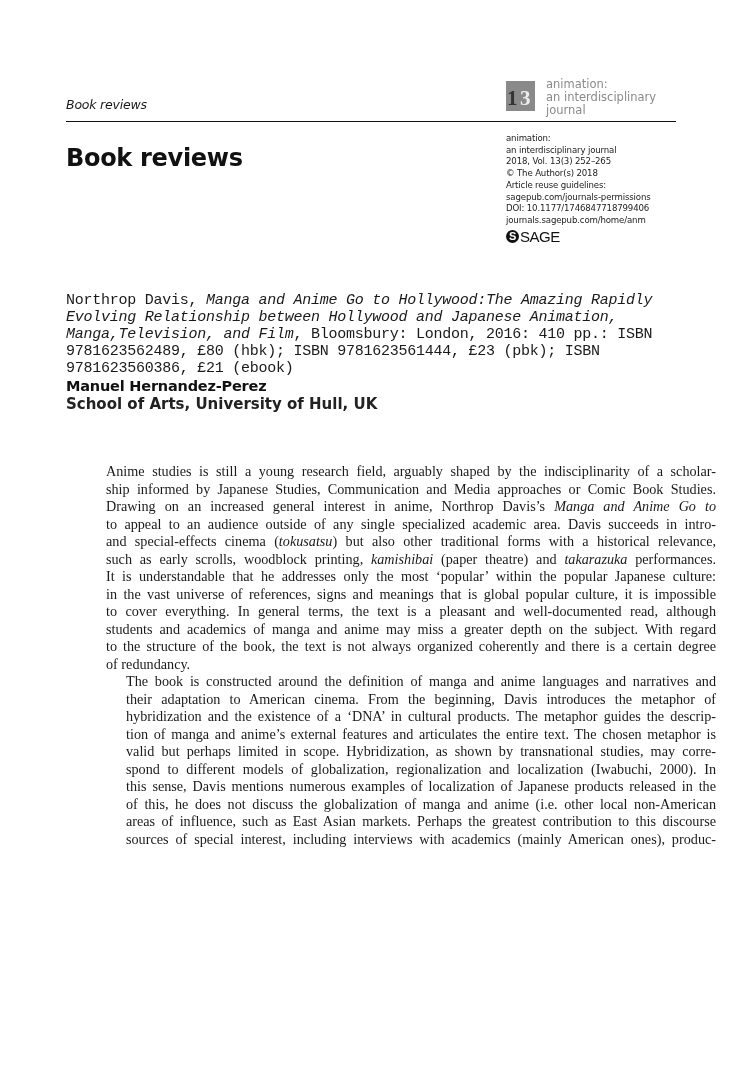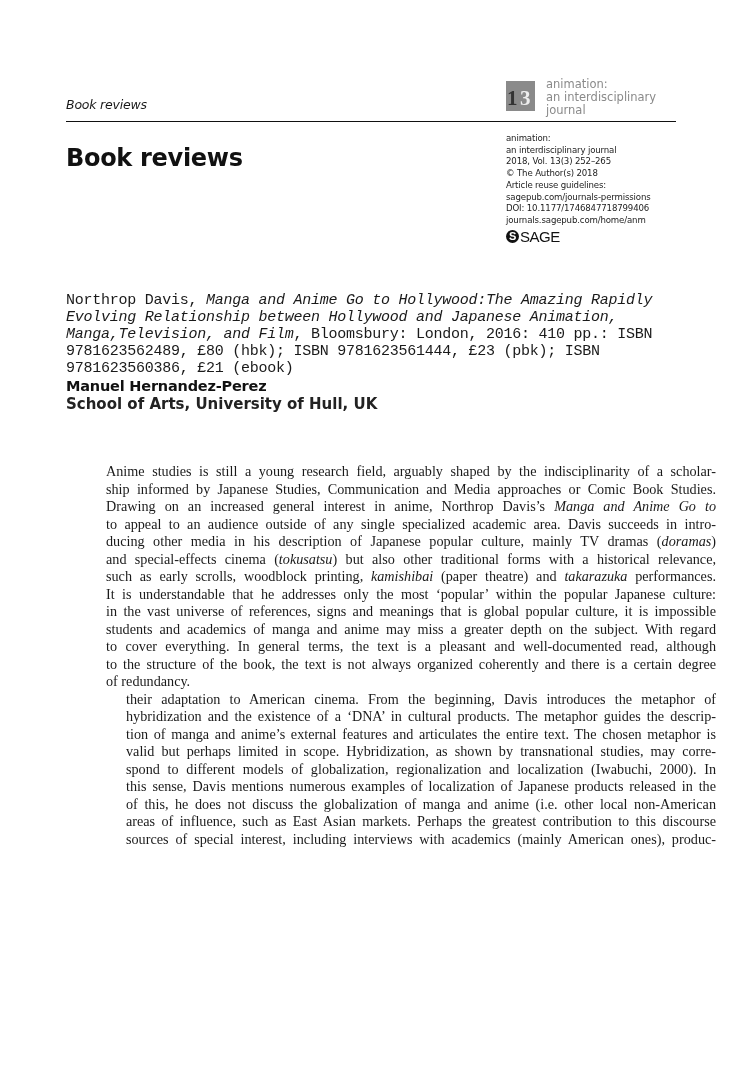--- a/index.html
+++ b/index.html
@@ -232,31 +232,31 @@
   <div class="reviewer-name">Manuel Hernandez-Perez</div>
   <div class="reviewer-aff">School of Arts, University of Hull, UK</div>
 </div>
 
 <div class="body-text">
   <p id="para1">
       <span class="line"><span>Anime studies is still a young research field, arguably shaped by the indisciplinarity of a scholar-</span></span>
       <span class="line"><span>ship informed by Japanese Studies, Communication and Media approaches or Comic Book Studies.</span></span>
       <span class="line"><span>Drawing on an increased general interest in anime, Northrop Davis’s </span><i>Manga and Anime Go to</i></span>
       <span class="line"><span>to appeal to an audience outside of any single specialized academic area. Davis succeeds in intro-</span></span>
-      <span class="line"><span>ducing other media in his description of Japanese popular culture, mainly TV dramas (</span><i>doramas</i><span>)</span></span>
       <span class="line"><span>and special-effects cinema (</span><i>tokusatsu</i><span>) but also other traditional forms with a historical relevance,</span></span>
       <span class="line"><span>such as early scrolls, woodblock printing, </span><i>kamishibai</i><span> (paper theatre) and </span><i>takarazuka</i><span> performances.</span></span>
       <span class="line"><span>It is understandable that he addresses only the most ‘popular’ within the popular Japanese culture:</span></span>
       <span class="line"><span>in the vast universe of references, signs and meanings that is global popular culture, it is impossible</span></span>
+      <span class="line"><span>to cover everything. In general terms, the text is a pleasant and well-documented read, although</span></span>
       <span class="line"><span>students and academics of manga and anime may miss a greater depth on the subject. With regard</span></span>
-      <span class="line"><span>to cover everything. In general terms, the text is a pleasant and well-documented read, although</span></span>
       <span class="line"><span>to the structure of the book, the text is not always organized coherently and there is a certain degree</span></span>
       <span class="line last"><span>of redundancy.</span></span>
     </p>
   <p class="indent" id="para2">
+      <span class="line"><span>The book is constructed around the definition of manga and anime languages and narratives and</span></span>
       <span class="line"><span>their adaptation to American cinema. From the beginning, Davis introduces the metaphor of</span></span>
       <span class="line"><span>hybridization and the existence of a ‘DNA’ in cultural products. The metaphor guides the descrip-</span></span>
       <span class="line"><span>tion of manga and anime’s external features and articulates the entire text. The chosen metaphor is</span></span>
       <span class="line"><span>valid but perhaps limited in scope. Hybridization, as shown by transnational studies, may corre-</span></span>
       <span class="line"><span>spond to different models of globalization, regionalization and localization (Iwabuchi, 2000). In</span></span>
       <span class="line"><span>this sense, Davis mentions numerous examples of localization of Japanese products released in the</span></span>
       <span class="line"><span>of this, he does not discuss the globalization of manga and anime (i.e. other local non-American</span></span>
       <span class="line"><span>areas of influence, such as East Asian markets. Perhaps the greatest contribution to this discourse</span></span>
       <span class="line"><span>sources of special interest, including interviews with academics (mainly American ones), produc-</span></span>
     </p>

